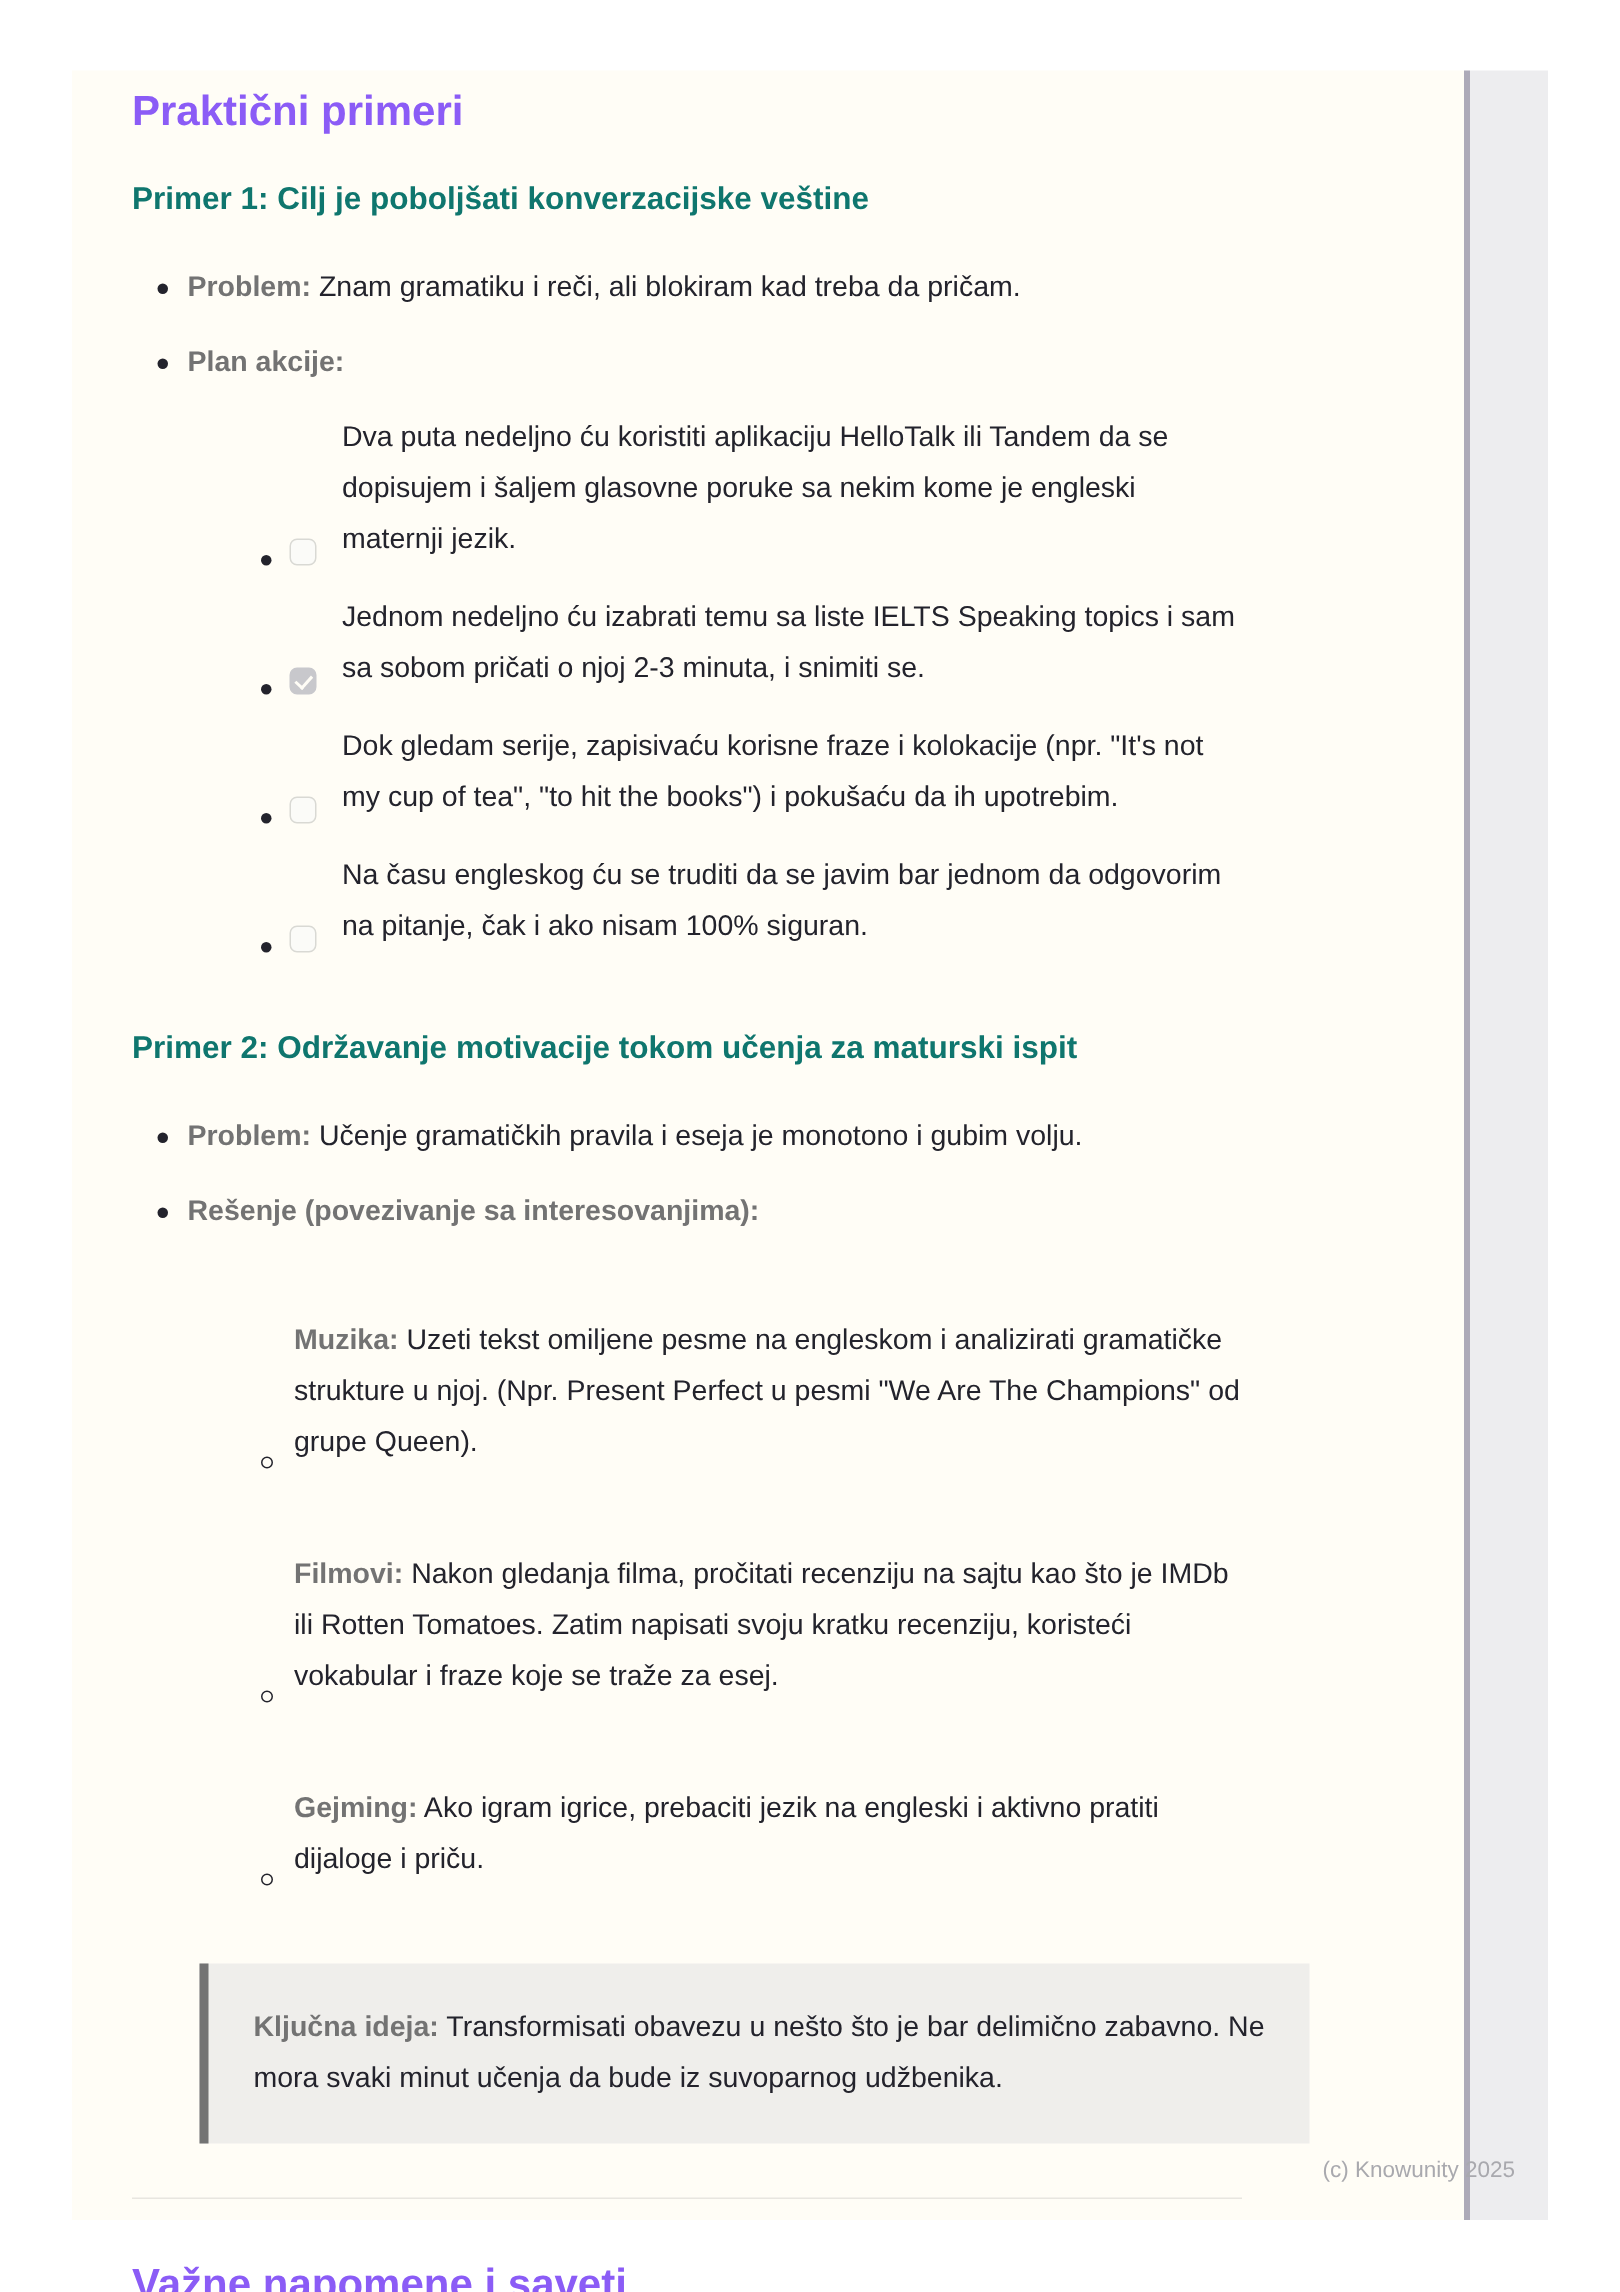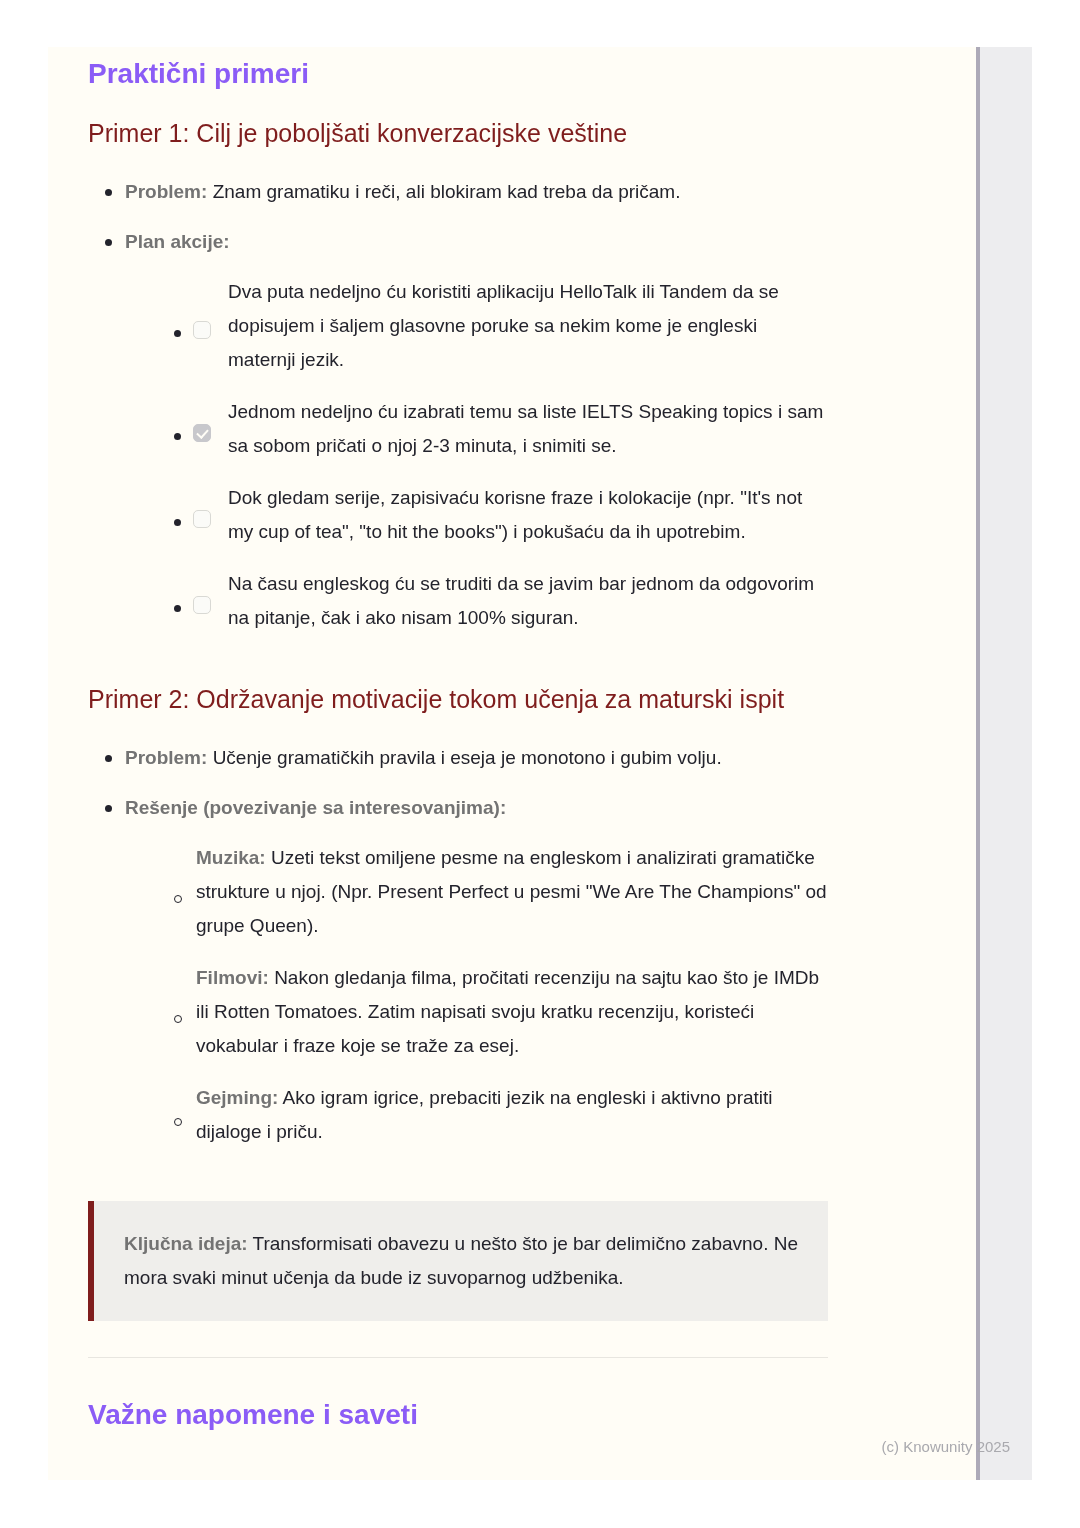--- a/index.html
+++ b/index.html
@@ -16,62 +16,63 @@
     background:#FFFDF6;
     box-sizing:border-box;
     padding:4px 0 0 40px;
   }
   .content{width:740px;}
   h1{
     font-size:28px;line-height:34px;font-weight:bold;
     color:#8b5cf6;margin:6px 0 30px 0;letter-spacing:0;
   }
   h3{
-    font-size:25px;line-height:24px;font-weight:normal;
-    color:#7f1d1d;margin:0 0 30px 0;
+    font-size:21px;line-height:24px;font-weight:bold;
+    color:#0f766e;margin:0 0 30px 0;
   }
   .body-text{color:#23232C;font-size:19px;line-height:34px;}
   ul{list-style:none;margin:0;padding:0;}
   .li-row{display:flex;align-items:flex-start;margin-bottom:16px;}
   .li-row:last-child{margin-bottom:0;}
   .marker-disc{
     width:7px;height:7px;border-radius:50%;background:#23232C;
     margin:14px 0 0 17px;flex:none;
   }
   .marker-circle{
     width:7px;height:7px;border-radius:50%;background:transparent;
     border:1.5px solid #23232C;box-sizing:border-box;
     margin:13px 0 0 49px;flex:none;width:8px;height:8px;
   }
   .li-top .litext{margin-left:13px;}
   .li-top .litext{width:703px;}
   .checklist{margin:16px 0 0 0;}
-  .check-row{display:flex;align-items:center;margin-bottom:18px;}
+  .check-row{display:flex;align-items:flex-end;margin-bottom:18px;}
   .check-row .marker-disc{margin-left:49px;}
   .checkbox{
     width:18px;height:18px;border-radius:5px;flex:none;
     background:#FBFBF8;border:1.5px solid #D9D9D4;
     box-sizing:border-box;margin:8px 0 0 12px;position:relative;
   }
   .checkbox.checked{background:#C8C8CC;border-color:#C8C8CC;}
   .checkbox.checked::after{
     content:"";position:absolute;left:5px;top:2px;width:5px;height:9px;
     border:solid #FFFDF6;border-width:0 2.5px 2.5px 0;transform:rotate(42deg);
   }
   .check-row .litext{margin-left:17px;width:636px;}
-  .sub-circle .litext{margin-left:14px;width:669px;}
+  .sub-circle .litext{margin-left:14px;width:669px;margin-top:36px;}
   b,strong{font-weight:bold;color:#737373;}
   .section-gap{margin-top:34px;}
   .callout{
     margin-top:34px;
     background:#EFEEEB;
-    border-left:6px solid #7f1d1d;
+    border-left:6px solid #737373;
     padding:26px 30px;
     box-sizing:border-box;
     width:740px;
+    margin-left:45px;
   }
   .callout .body-text{text-align:justify;}
   .divider{
     border:none;border-top:1px solid #E8E6E0;
     margin:36px 0 0 0;width:740px;
   }
   .h1-second{margin-top:40px;margin-bottom:0;}
   .footer-credit{
     position:absolute;top:1438px;right:70px;
     font-size:15px;color:#A9A9AE;z-index:5;

